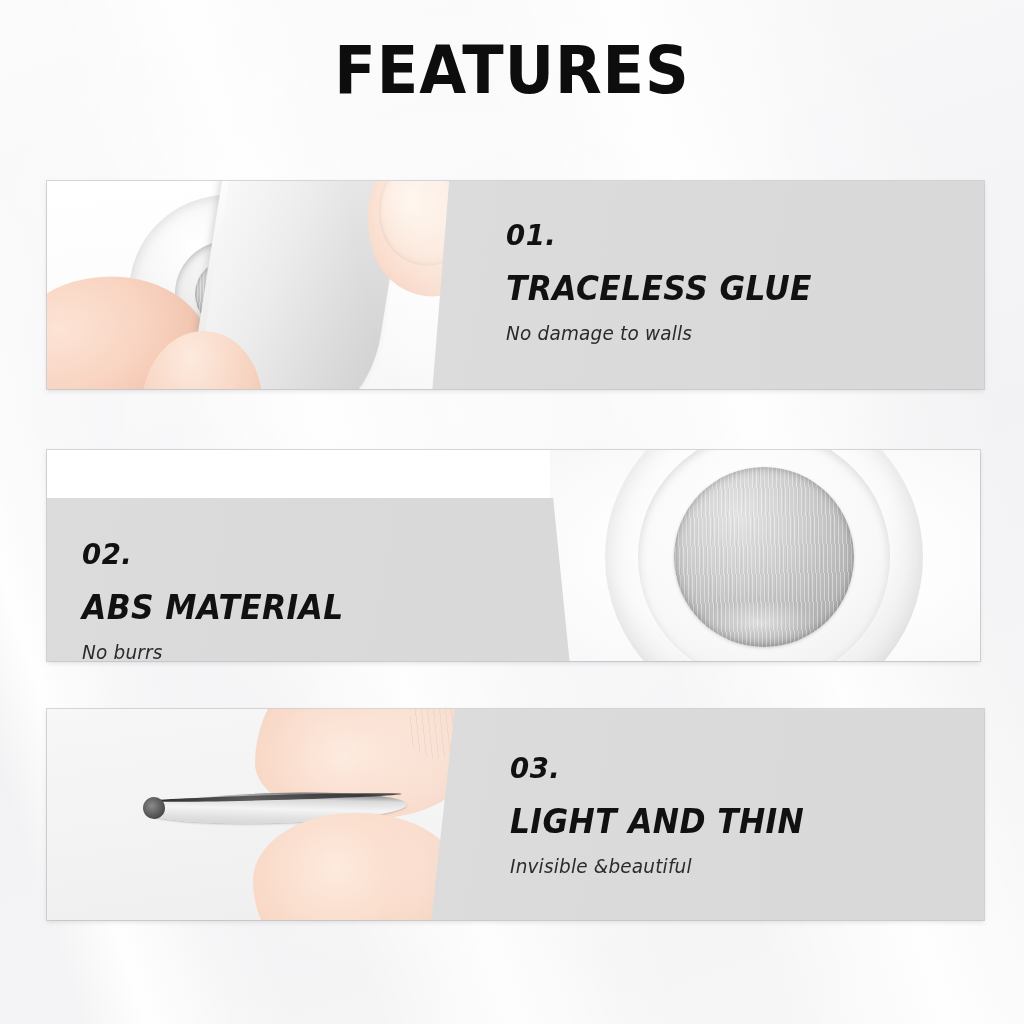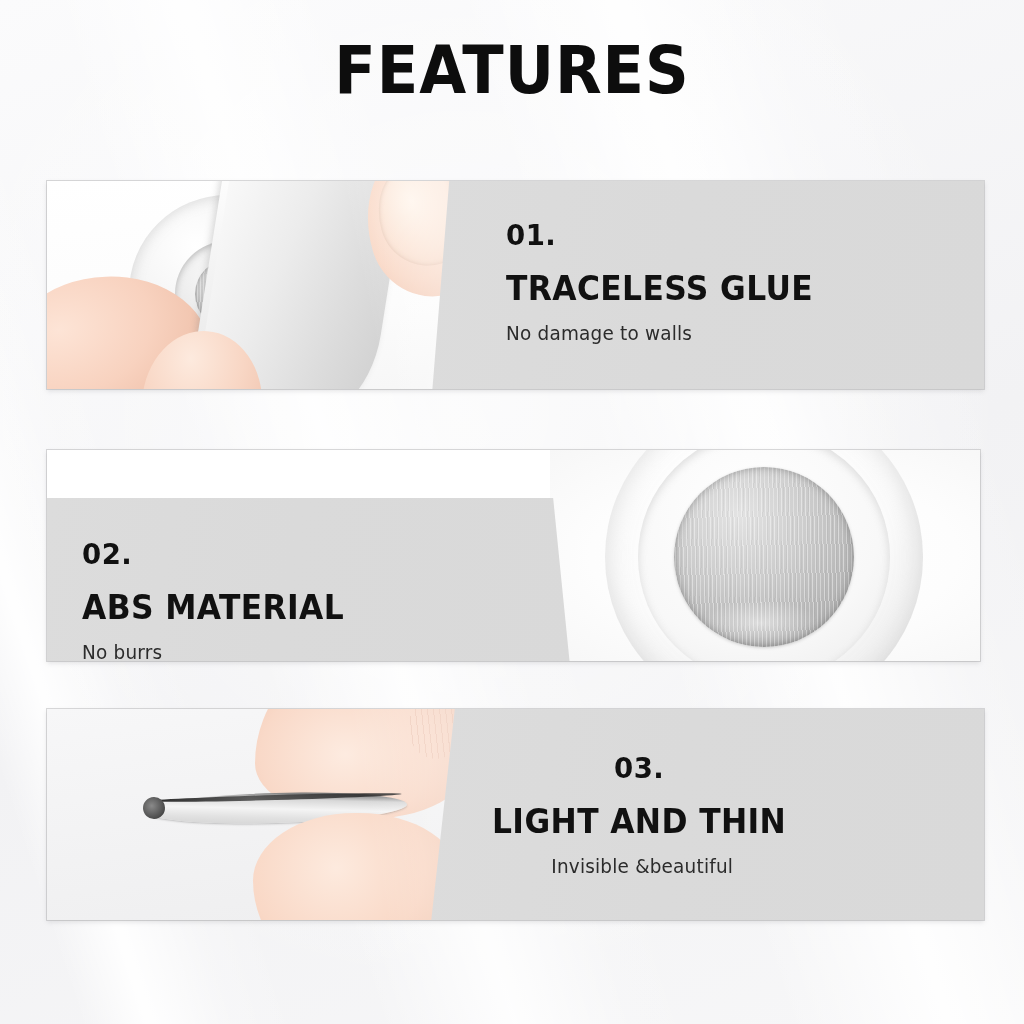--- a/index.html
+++ b/index.html
@@ -60,35 +60,36 @@
   #band1 { left:47px; top:181px; width:937px; height:208px; }
   #band2 { left:47px; top:450px; width:933px; height:211px; }
   #band3 { left:47px; top:709px; width:937px; height:211px; }
 
   
   .photo, .panel { position:absolute; top:0; height:100%; }
 
   
   .panel {
     background:linear-gradient(100deg,#dcdcdc 0%,#dadada 45%,#d9d9d9 100%);
+    font-style:italic;
   }
   .panel-right {            
     right:0; width:560px;
   }
   #band1 .panel-right { clip-path:polygon(4.5% 0, 100% 0, 100% 100%, 1.5% 100%); }
   #band3 .panel-right { clip-path:polygon(5.5% 0, 100% 0, 100% 100%, 1.3% 100%); }
   .panel-left {             
     left:0; width:530px;
     clip-path:polygon(0 0, 95.5% 0, 99.5% 100%, 0 100%);
     margin-top:48px;
   }
 
   .panel-text { position:absolute; }
   #band1 .panel-text { left:82px;  top:40px;  }
-  #band3 .panel-text { left:68px;  top:45px;text-align:center;  }
+  #band3 .panel-text { left:86px;  top:45px;  }
   #band2 .panel-text { left:35px;  top:42px;  }
 
   .num {
     font-family:"DejaVu Sans", sans-serif;
     font-size:29px; font-weight:bold; color:#111;
     letter-spacing:.5px; line-height:1;
     transform:scaleX(.95); transform-origin:left center;
   }
   .headline {
     font-family:"DejaVu Sans", sans-serif;

